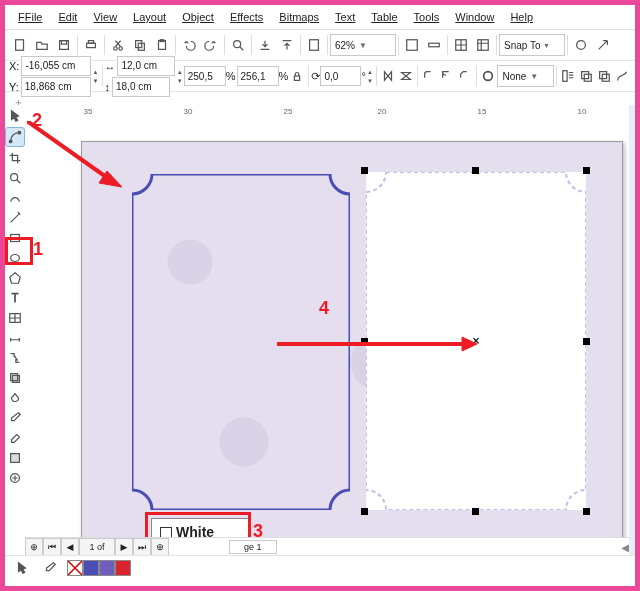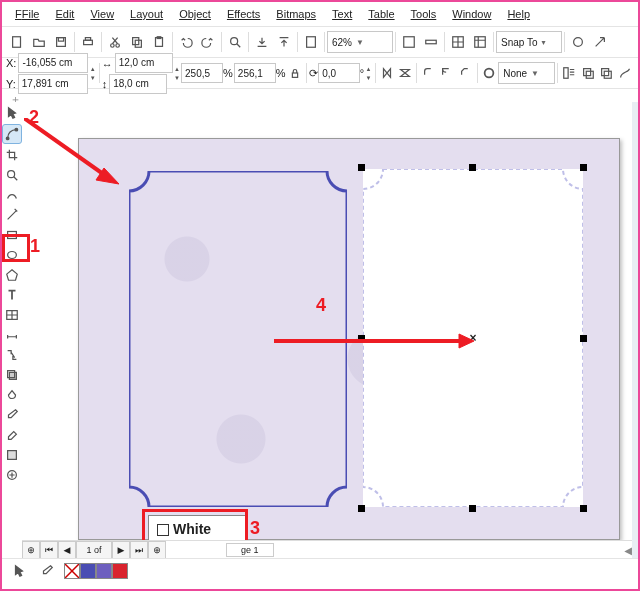--- a/index.html
+++ b/index.html
@@ -1,16 +1,16 @@
 <!DOCTYPE html>
 <html><head>
 <meta charset="utf-8">
 <style>
   html,body{margin:0;padding:0;font-family:"Segoe UI",Tahoma,sans-serif;font-size:11px;color:#222;background:#fff}
-  .app{width:640px;height:591px;position:relative;background:#fff;border:2px solid #ec4899;box-sizing:border-box;overflow:hidden}
+  .app{width:640px;height:591px;position:relative;background:#fff;border:5px solid #ec4899;box-sizing:border-box;overflow:hidden}
   .menubar{display:flex;align-items:center;height:20px;padding:2px 6px;gap:2px;background:#fff}
   .menubar div{padding:1px 7px;border-radius:2px}
   .menubar div span{text-decoration:underline}
   .toolbar{display:flex;align-items:center;height:30px;padding:0 4px;gap:0;border-top:1px solid #e4e4e4}
   .tbtn{width:22px;height:22px;display:flex;align-items:center;justify-content:center;border-radius:3px;color:#555}
   .tbtn svg{width:14px;height:14px;stroke:#555;fill:none;stroke-width:1.4}
   .sep{width:1px;height:20px;background:#ddd;margin:0 2px}
   .combo{height:20px;border:1px solid #c8c8c8;display:flex;align-items:center;padding:0 4px;font-size:10px;gap:4px;background:#fff}
   .combo .chev{font-size:8px;color:#666}
   .numbox{height:18px;border:1px solid #c8c8c8;display:flex;align-items:center;padding:0 3px;font-size:10px;background:#fff;white-space:nowrap}
@@ -199,21 +199,21 @@
   </div>
 
   <div class="toolbar">
     <div style="display:flex;flex-direction:column;gap:1px">
       <div style="display:flex;align-items:center;gap:2px">
           <span>X:</span>
           <div class="numbox" style="width:62px">-16,055 cm</div>
         </div>
       <div style="display:flex;align-items:center;gap:2px">
           <span>Y:</span>
-          <div class="numbox" style="width:62px">17,891 cm</div>
+          <div class="numbox" style="width:62px">18,868 cm</div>
         </div>
     </div>
     <div class="spin">
         <div>▲</div>
         <div>▼</div>
       </div>
     <div class="sep"></div>
     <div style="display:flex;flex-direction:column;gap:1px">
       <div style="display:flex;align-items:center;gap:2px">
           <span>↔</span>
@@ -419,20 +419,28 @@
         <svg viewBox="0 0 16 16">
           <circle cx="8" cy="8" r="5"></circle>
           <path d="M8 5v6M5 8h6"></path>
         </svg>
       </div>
   </div>
 
   <div class="right-strip"></div>
 
   <div class="workarea">
+    <div class="ruler-h">
+      <span style="left:8%">35</span>
+      <span style="left:25%">30</span>
+      <span style="left:42%">25</span>
+      <span style="left:58%">20</span>
+      <span style="left:75%">15</span>
+      <span style="left:92%">10</span>
+    </div>
     <div class="ruler-v"></div>
 
     <div class="canvas">
       <div class="page">
 
         <div class="shape-left">
           <svg viewBox="0 0 218 336">
               <path d="M20 0 H198 A20 20 0 0 0 218 20 V316 A20 20 0 0 0 198 336 H20 A20 20 0 0 0 0 316 V20 A20 20 0 0 0 20 0 Z" fill="none" stroke="#4a4db3" stroke-width="3"></path>
             </svg>
         </div>

